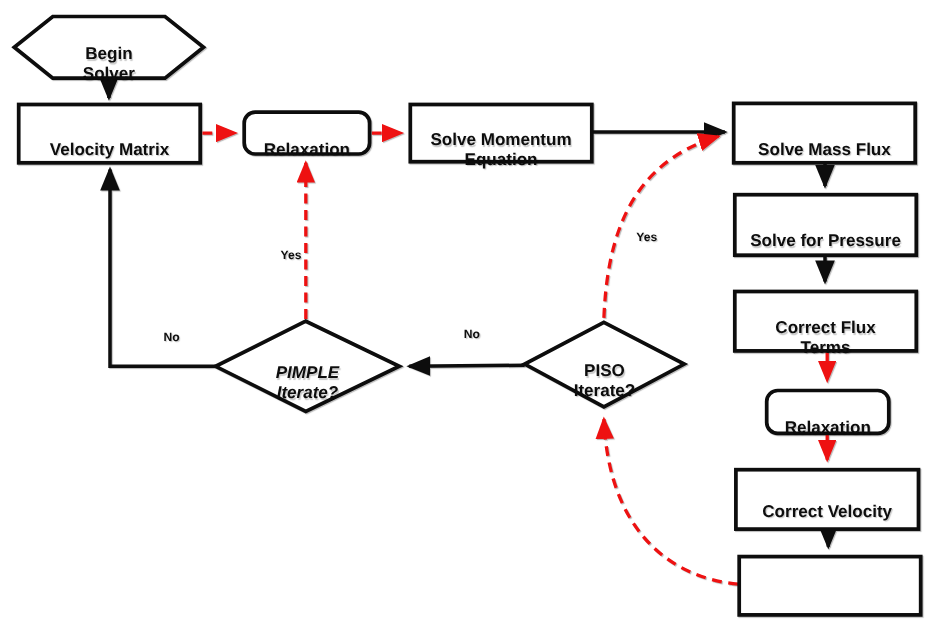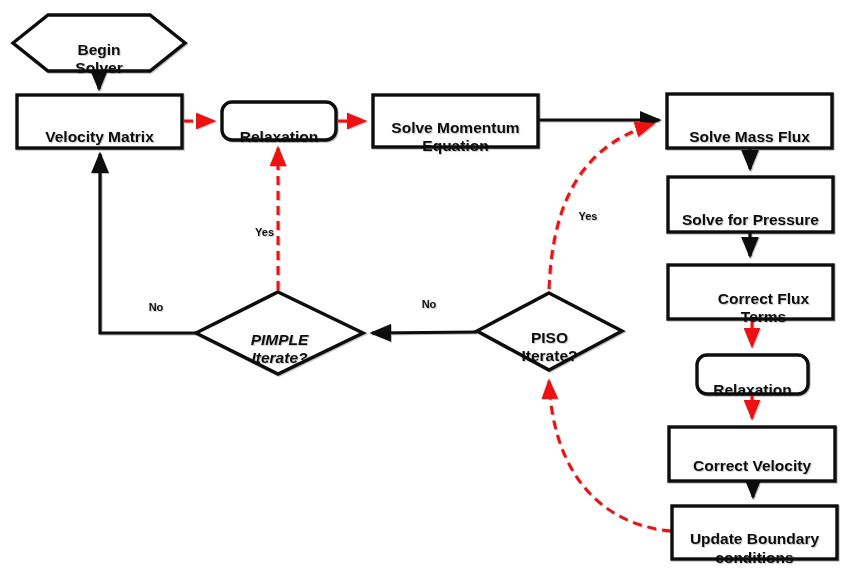--- a/index.html
+++ b/index.html
@@ -118,35 +118,32 @@
   </div>
 
   <div class="node-label" style="left:668px; top:177px; width:165px; height:55px;">
     <span>Solve for Pressure</span>
   </div>
 
   <div class="node-label" style="left:667px; top:94px; width:165px; height:54px;">
     <span>Solve Mass Flux</span>
   </div>
 
-  <div class="node-label" style="left:668px; top:265px; width:165px; height:54px;padding-left:13px;">
+  <div class="node-label" style="left:668px; top:265px; width:165px; height:54px;">
     <span style="max-width:100px;">Correct Flux Terms</span>
   </div>
 
   <div class="node-label" style="left:697px; top:355px; width:111px; height:39px;">
     <span>Relaxation</span>
   </div>
 
   <div class="node-label" style="left:669px; top:427px; width:166px; height:46px;">
     <span>Correct Velocity</span>
   </div>
 
-  <div class="node-label" style="left:672px; top:506px; width:165px; height:53px;">
-    <span style="max-width:140px;">Update Boundary conditions</span>
-  </div>
 
   <div class="node-label" style="left:196px; top:292px; width:167px; height:82px;font-style:italic;">
     <span style="max-width:78px;">PIMPLE Iterate?</span>
   </div>
 
   <div class="node-label" style="left:477px; top:291px; width:145px; height:80px;">
     <span style="max-width:70px;">PISO Iterate?</span>
   </div>
 
   <div class="edge-label" style="left:134px; top:301px; width:44px;">No</div>

